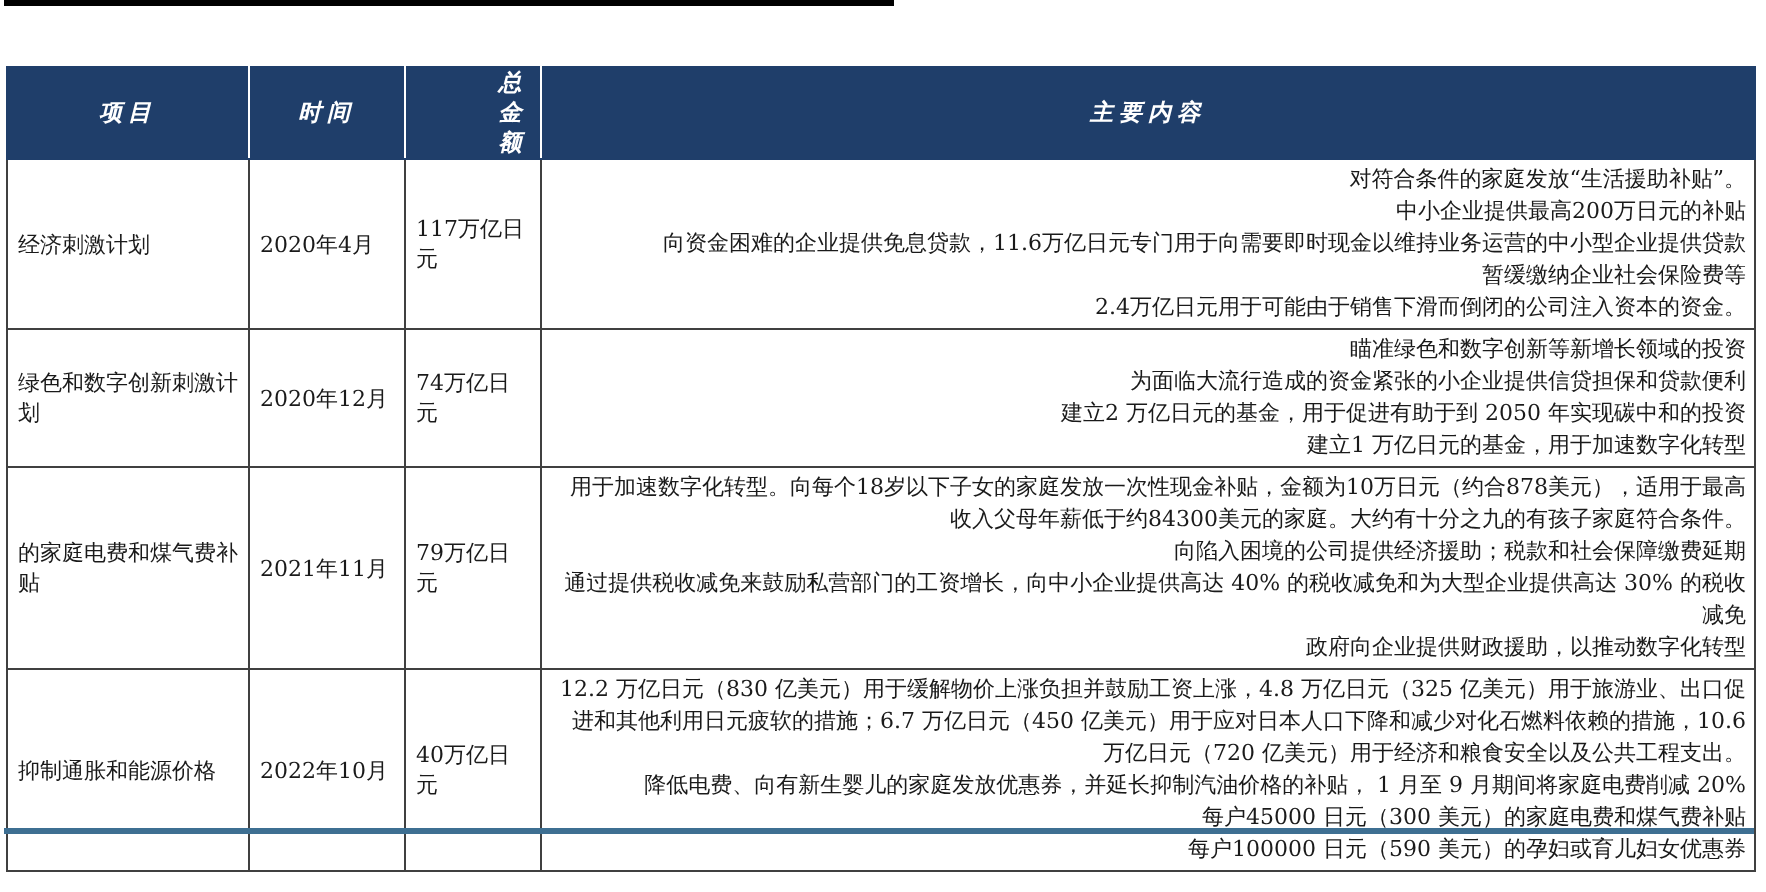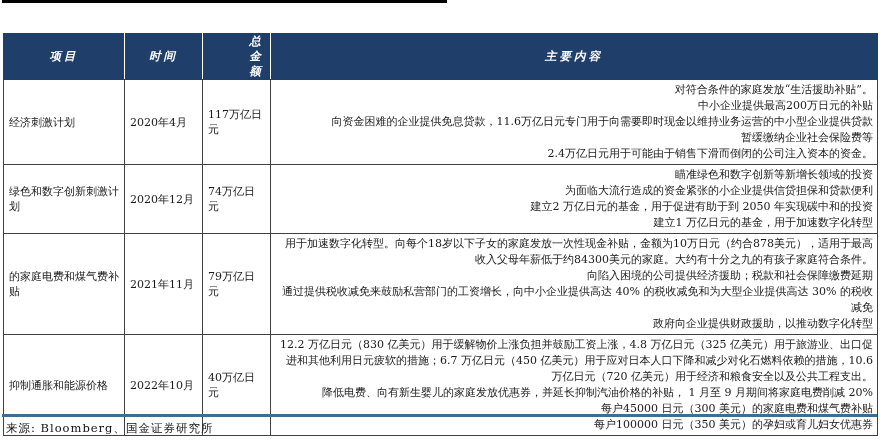--- a/index.html
+++ b/index.html
@@ -130,21 +130,20 @@
           </td>
         </tr>
         <tr>
           <td class="cell-project">抑制通胀和能源价格</td>
           <td class="cell-time">2022年10月</td>
           <td class="cell-amount">40万亿日元</td>
           <td class="cell-details">
             <div class="detail-line">12.2 万亿日元（830 亿美元）用于缓解物价上涨负担并鼓励工资上涨，4.8 万亿日元（325 亿美元）用于旅游业、出口促进和其他利用日元疲软的措施；6.7 万亿日元（450 亿美元）用于应对日本人口下降和减少对化石燃料依赖的措施，10.6 万亿日元（720 亿美元）用于经济和粮食安全以及公共工程支出。</div>
             <div class="detail-line">降低电费、向有新生婴儿的家庭发放优惠券，并延长抑制汽油价格的补贴， 1 月至 9 月期间将家庭电费削减 20%</div>
             <div class="detail-line">每户45000 日元（300 美元）的家庭电费和煤气费补贴</div>
-            <div class="detail-line">每户100000 日元（350 美元）的孕妇或育儿妇女优惠券</div>
+            <div class="detail-line">每户100000 日元（590 美元）的孕妇或育儿妇女优惠券</div>
           </td>
         </tr>
       </tbody>
   </table>
 
   <div class="bottom-rule"></div>
-  <div class="source-note">来源: Bloomberg、国金证券研究所</div>
 </div>
 
 </body></html>

